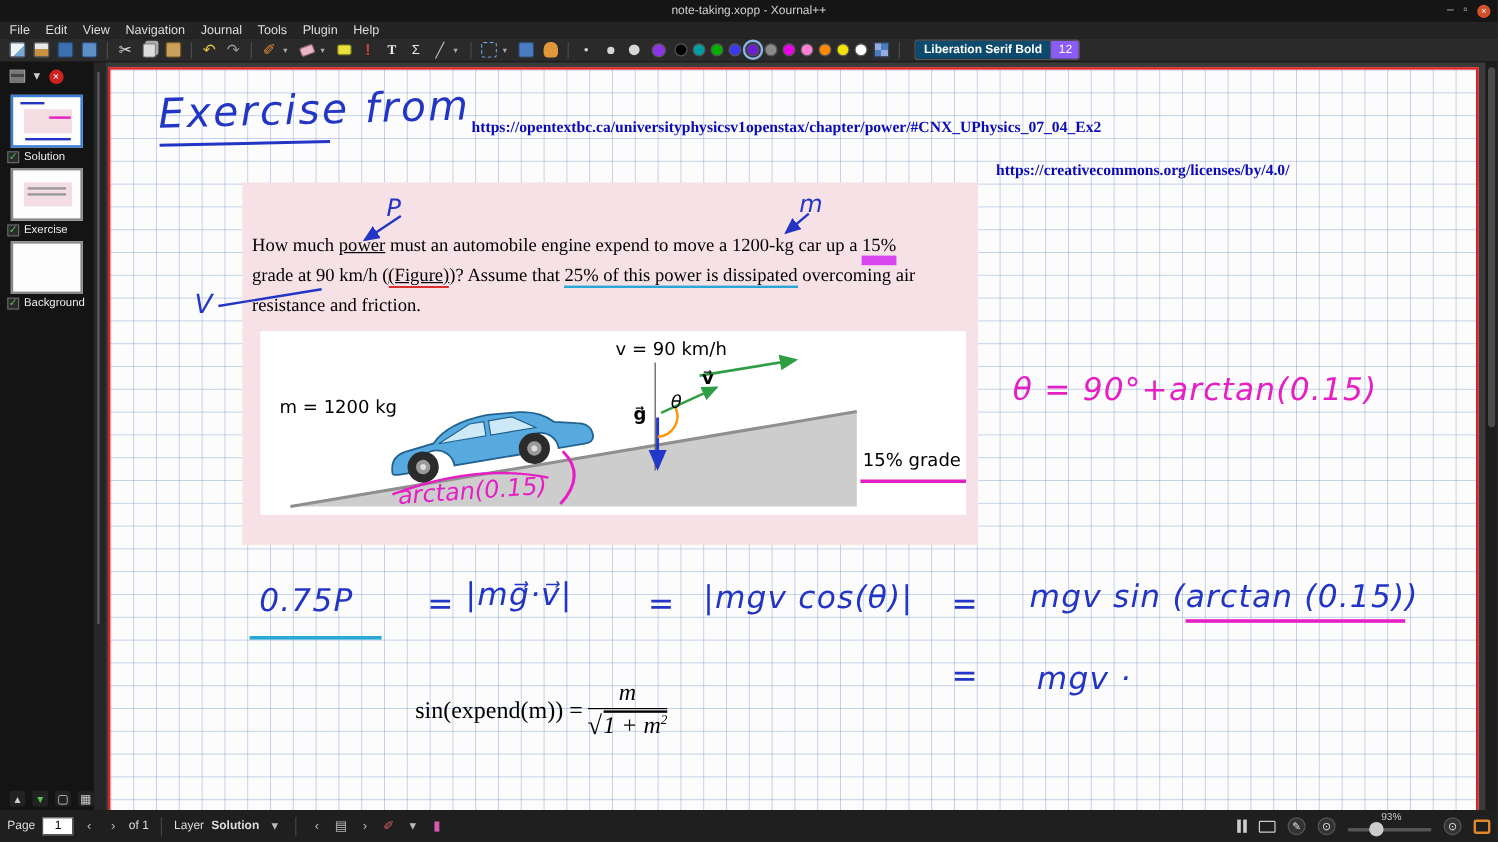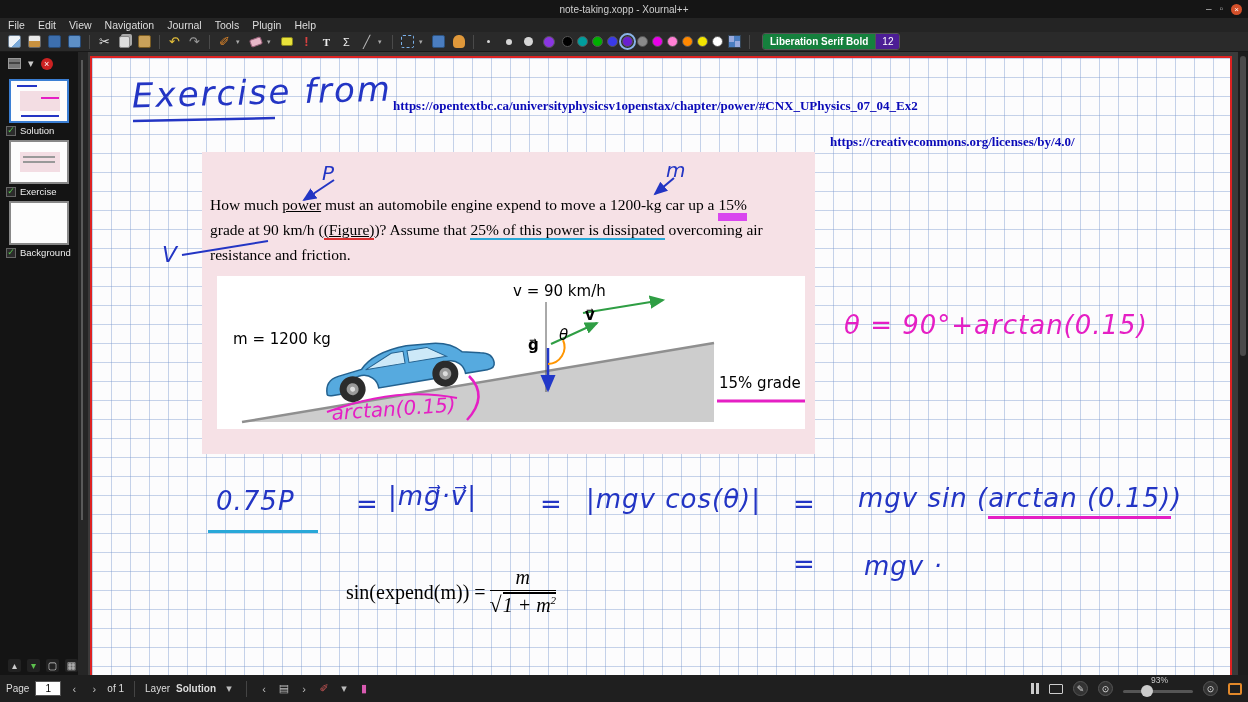--- a/index.html
+++ b/index.html
@@ -50,22 +50,22 @@
   .ic-shape { color:#bbb; font-size:12px; }
   .dot { border-radius:50%; background:#d6d6d6; }
   .dot.s { width:3px; height:3px; } .dot.m { width:6px; height:6px; } .dot.l { width:9px; height:9px; }
   .cur-color { width:12px; height:12px; border-radius:50%; background:#8a35e2; border:1px solid #555; }
   #color-swatches { display:flex; align-items:center; gap:4px; margin-left:2px; }
   .swatch { width:11px; height:11px; border-radius:50%; border:1px solid #555; }
   .swatch.selected { outline:2px solid #8ab4e8; outline-offset:1px; }
   .ic-palette { width:13px; height:13px;
     background:conic-gradient(#4a7dc0 0 25%, #9ad 25% 50%, #4a7dc0 50% 75%, #9ad 75%); border:1px solid #345; }
   .font-btn { display:flex; align-items:center; gap:0; margin-left:6px; border:1px solid #555; border-radius:3px; overflow:hidden; }
-  .font-name { background:#15803d; color:#fff; font-weight:bold; font-size:10px; padding:2px 7px; }
-  .font-size { background:#4c1d95; color:#fff; font-size:10px; padding:2px 6px; border-left:1px solid #555; }
+  .font-name { background:#0c4a6e; color:#fff; font-weight:bold; font-size:10px; padding:2px 7px; }
+  .font-size { background:#8b5cf6; color:#fff; font-size:10px; padding:2px 6px; border-left:1px solid #555; }
 
   
   #sidebar { position:absolute; left:0; top:52px; width:78px; height:623px; background:#141414; }
   #sidebar-header { height:23px; display:flex; align-items:center; gap:7px; padding-left:8px; }
   .sb-ic { color:#ccc; font-size:11px; }
   .ic-layers { width:13px; height:11px; border:1px solid #999; background:linear-gradient(180deg,#777 30%,#444 30% 60%,#777 60%); }
   .sb-close { width:12px; height:12px; border-radius:50%; background:#cc2222; color:#fff; font-size:9px;
               display:flex; align-items:center; justify-content:center; }
   .thumb { width:60px; height:44px; background:#fdfdfd; margin:4px auto 2px; border:2px solid #888; position:relative; }
   .thumb.selected { border-color:#3b7fd4; }

